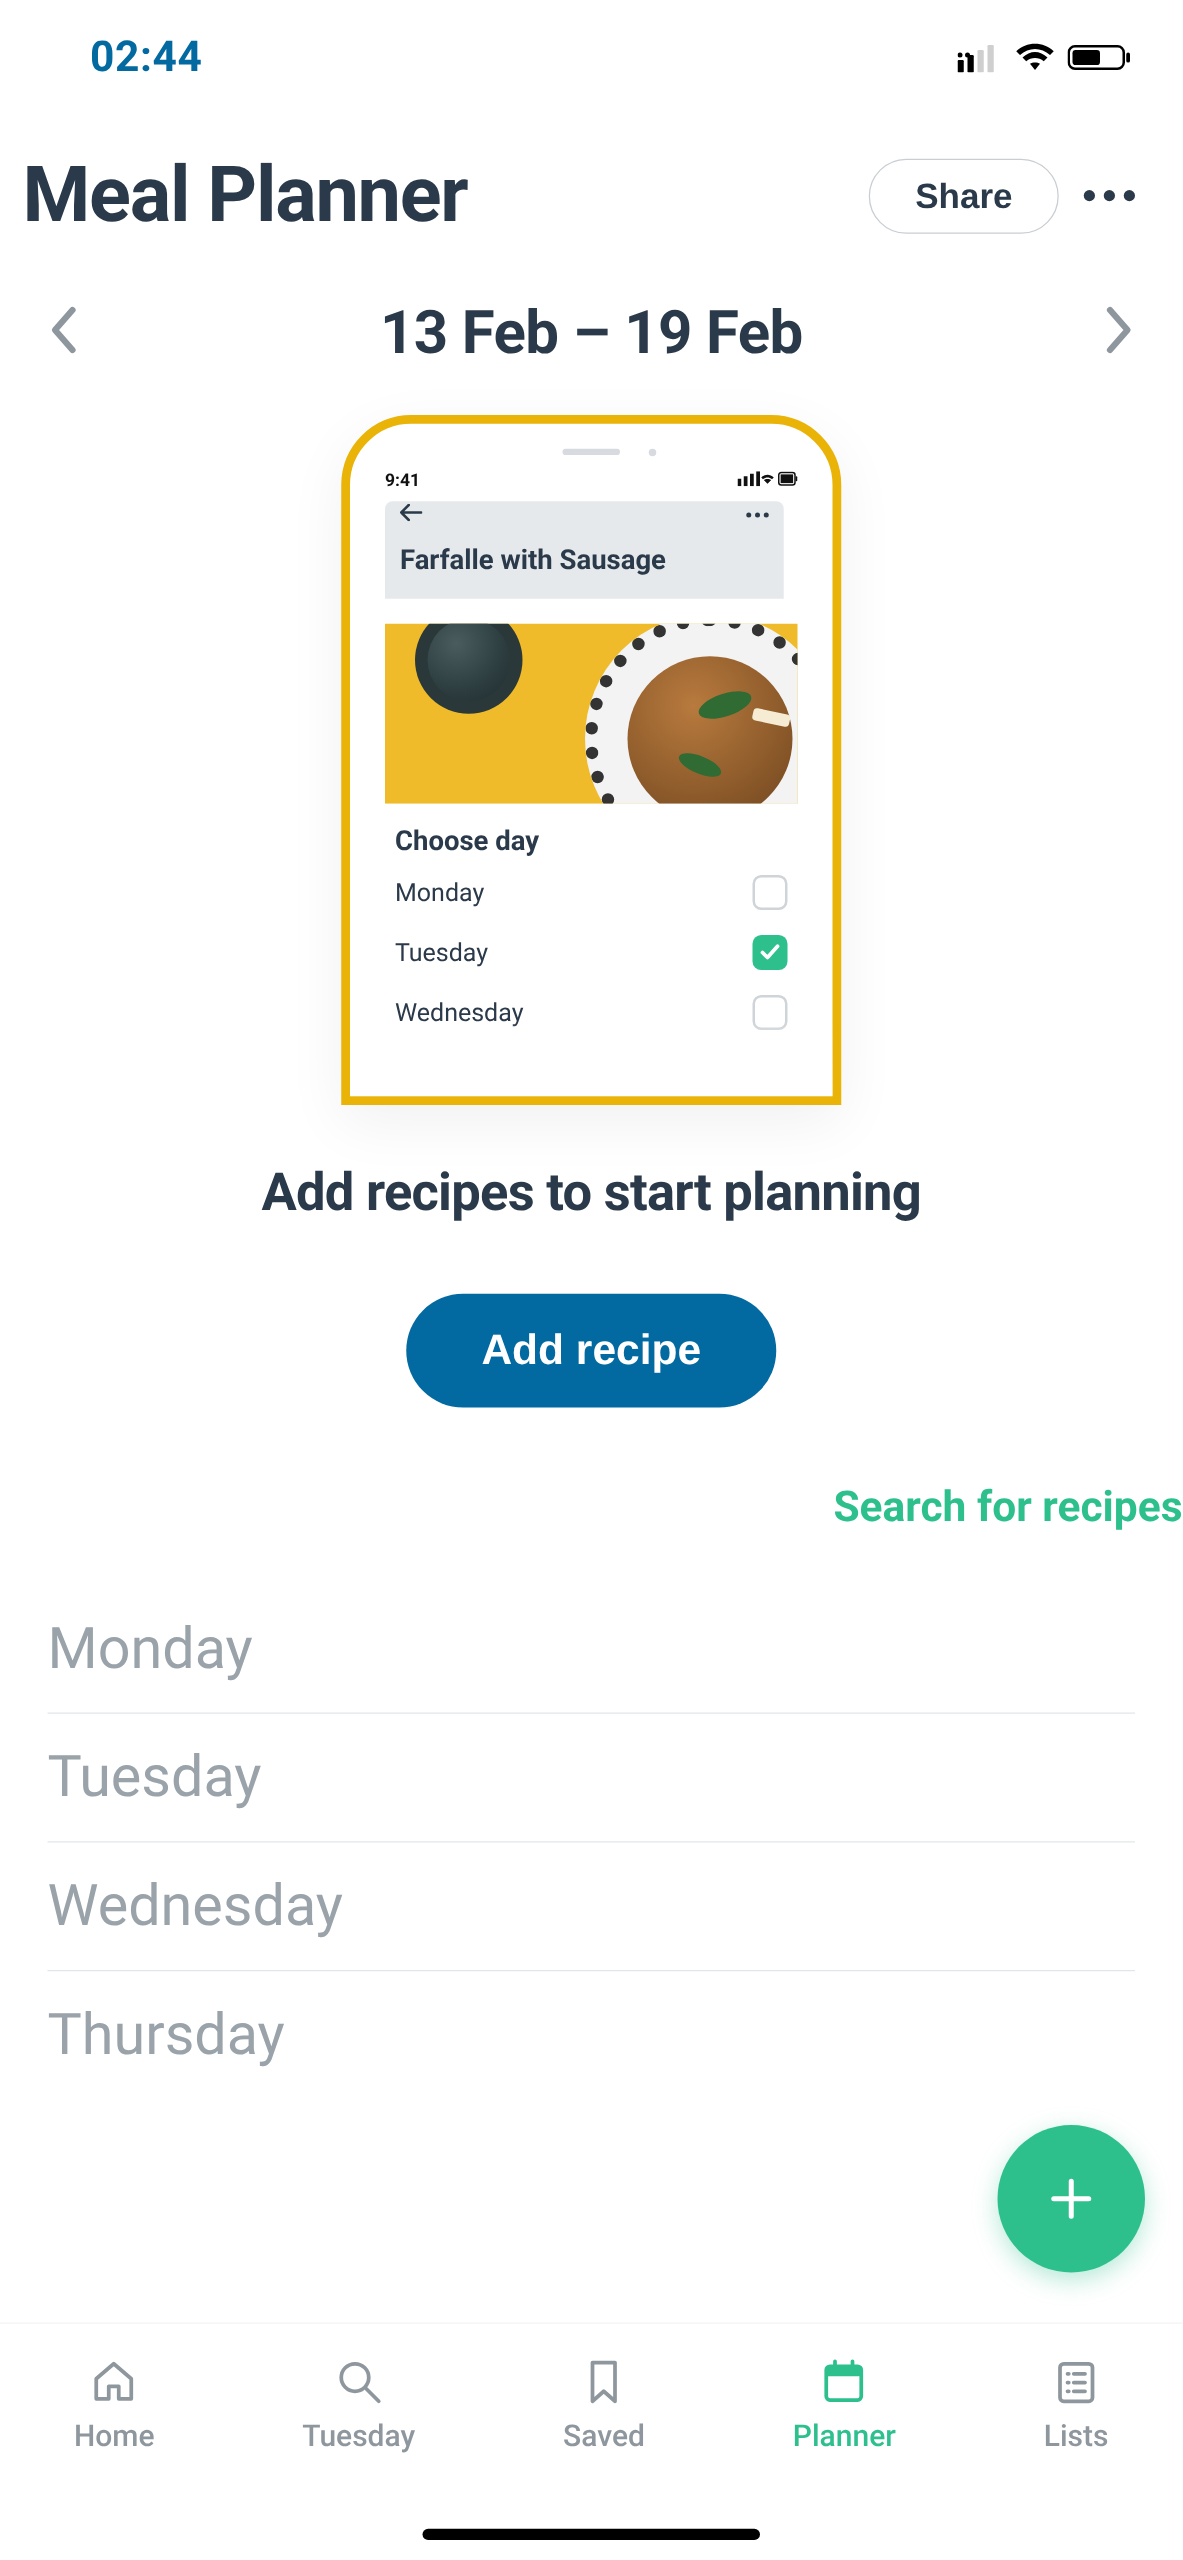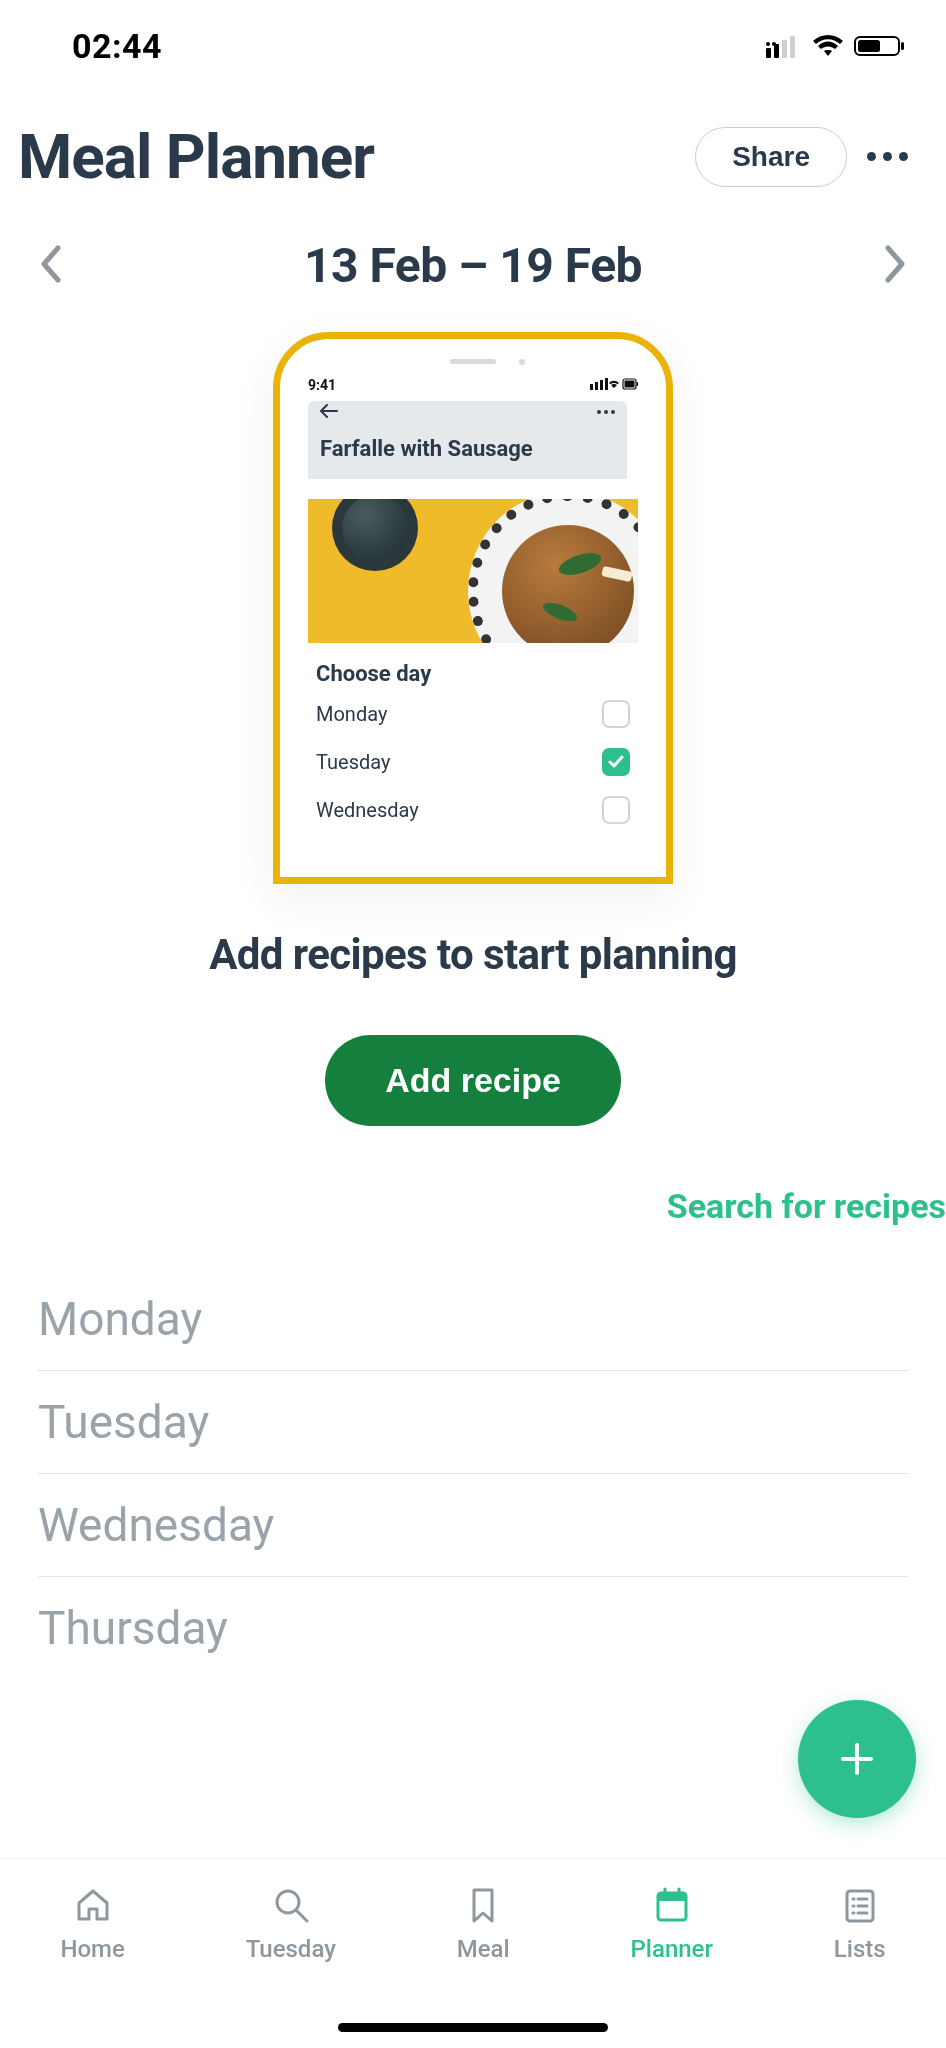--- a/index.html
+++ b/index.html
@@ -1,18 +1,18 @@
 <!DOCTYPE html>
 <html><head>
 <meta charset="utf-8">
 <style>
   * { box-sizing: border-box; margin: 0; padding: 0; }
   html, body { width: 946px; height: 2048px; background: #fff; font-family: -apple-system, BlinkMacSystemFont, 'Segoe UI', Roboto, Helvetica, Arial, sans-serif; overflow: hidden; }
   .status-bar { display: flex; justify-content: space-between; align-items: center; padding: 22px 40px 10px 72px; height: 80px; }
-  .status-time { font-size: 34px; font-weight: 700; color: #000000; letter-spacing: 0.5px; }
+  .status-time { font-size: 34px; font-weight: 700; color: #0369a1; letter-spacing: 0.5px; }
   .status-icons { display: flex; align-items: center; gap: 10px; }
   .signal-icon, .wifi-icon, .battery-icon { display: inline-block; }
   .signal-icon svg, .wifi-icon svg, .battery-icon svg { display: block; }
 
   .header { display: flex; align-items: center; justify-content: space-between; padding: 40px 38px 14px 18px; }
   .page-title { font-size: 62px; font-weight: 700; color: #2b3a4a; letter-spacing: -1px; }
   .header-actions { display: flex; align-items: center; gap: 20px; }
   .share-btn { border: 1.5px solid #c9ced3; background: #fff; border-radius: 999px; padding: 13px 36px; font-size: 28px; font-weight: 700; color: #2b3a4a; }
   .more-icon { display: flex; gap: 7px; }
   .more-icon span { width: 9px; height: 9px; border-radius: 50%; background: #2b3a4a; }
@@ -42,21 +42,21 @@
   .food-cheese { position: absolute; width: 30px; height: 10px; background: #f6ecd4; border-radius: 3px; top: 44px; left: 100px; transform: rotate(12deg); }
   .phone-choose { position: absolute; top: 304px; left: 28px; right: 28px; background: #fff; border-radius: 0 0 6px 6px; padding: 18px 8px 0 8px; }
   .phone-choose-title { font-size: 22px; font-weight: 700; color: #2b3a4a; margin-bottom: 4px; }
   .phone-day-row { display: flex; justify-content: space-between; align-items: center; padding: 10px 0; }
   .phone-day-label { font-size: 20px; color: #2b3a4a; }
   .phone-check-empty { width: 28px; height: 28px; border: 2px solid #cfd4d8; border-radius: 7px; }
   .phone-check-filled { width: 28px; height: 28px; background: #2dc08d; border-radius: 7px; display: flex; align-items: center; justify-content: center; color: #fff; font-size: 18px; }
   .phone-fade { position: absolute; left: 0; right: 0; bottom: 0; height: 60px; background: linear-gradient(to bottom, rgba(255,255,255,0), #fff); }
 
   .empty-prompt { text-align: center; font-size: 42px; font-weight: 700; color: #2b3a4a; letter-spacing: -0.6px; margin-top: 46px; }
-  .add-recipe-btn { display: block; margin: 56px auto 0 auto; background: #15803d; color: #fff; border: none; border-radius: 999px; padding: 26px 60px; font-size: 34px; font-weight: 700; }
+  .add-recipe-btn { display: block; margin: 56px auto 0 auto; background: #0369a1; color: #fff; border: none; border-radius: 999px; padding: 26px 60px; font-size: 34px; font-weight: 700; }
   .search-link { display: block; text-align: right; font-size: 34px; font-weight: 700; color: #2dc08d; margin-top: 60px; }
 
   .week-list { margin-top: 66px; padding: 0 38px; }
   .day-row { font-size: 46px; color: #9aa3aa; padding: 24px 0 24px 0; border-bottom: 1px solid #e3e6e8; }
   .day-row:first-child { padding-top: 0; }
 
   .fab { position: absolute; right: 30px; bottom: 230px; width: 118px; height: 118px; border-radius: 50%; background: #2dc08d; display: flex; align-items: center; justify-content: center; box-shadow: 0 6px 20px rgba(45,192,141,0.35); }
   .fab svg { display:block; }
 
   .tabbar { position: absolute; left: 0; right: 0; bottom: 0; height: 190px; background: #fff; display: flex; justify-content: space-around; padding-top: 24px; border-top: 1px solid #f3f3f3; }
@@ -225,21 +225,21 @@
         </svg>
     </span>
     <span>Tuesday</span>
   </div>
   <div class="tab">
     <span class="tab-icon">
       <svg width="44" height="44" viewBox="0 0 44 44">
           <path d="M13 7 H31 V38 L22 30 L13 38 Z" fill="none" stroke="#8f979e" stroke-width="3" stroke-linejoin="round"></path>
         </svg>
     </span>
-    <span>Meal</span>
+    <span>Saved</span>
   </div>
   <div class="tab active">
     <span class="tab-icon">
       <svg width="44" height="44" viewBox="0 0 44 44">
           <rect x="8" y="10" width="28" height="27" rx="3" fill="none" stroke="#2dc08d" stroke-width="3"></rect>
           <rect x="8" y="10" width="28" height="8" fill="#2dc08d"></rect>
           <path d="M15 6 V14 M29 6 V14" stroke="#2dc08d" stroke-width="3" stroke-linecap="round"></path>
         </svg>
     </span>
     <span>Planner</span>

